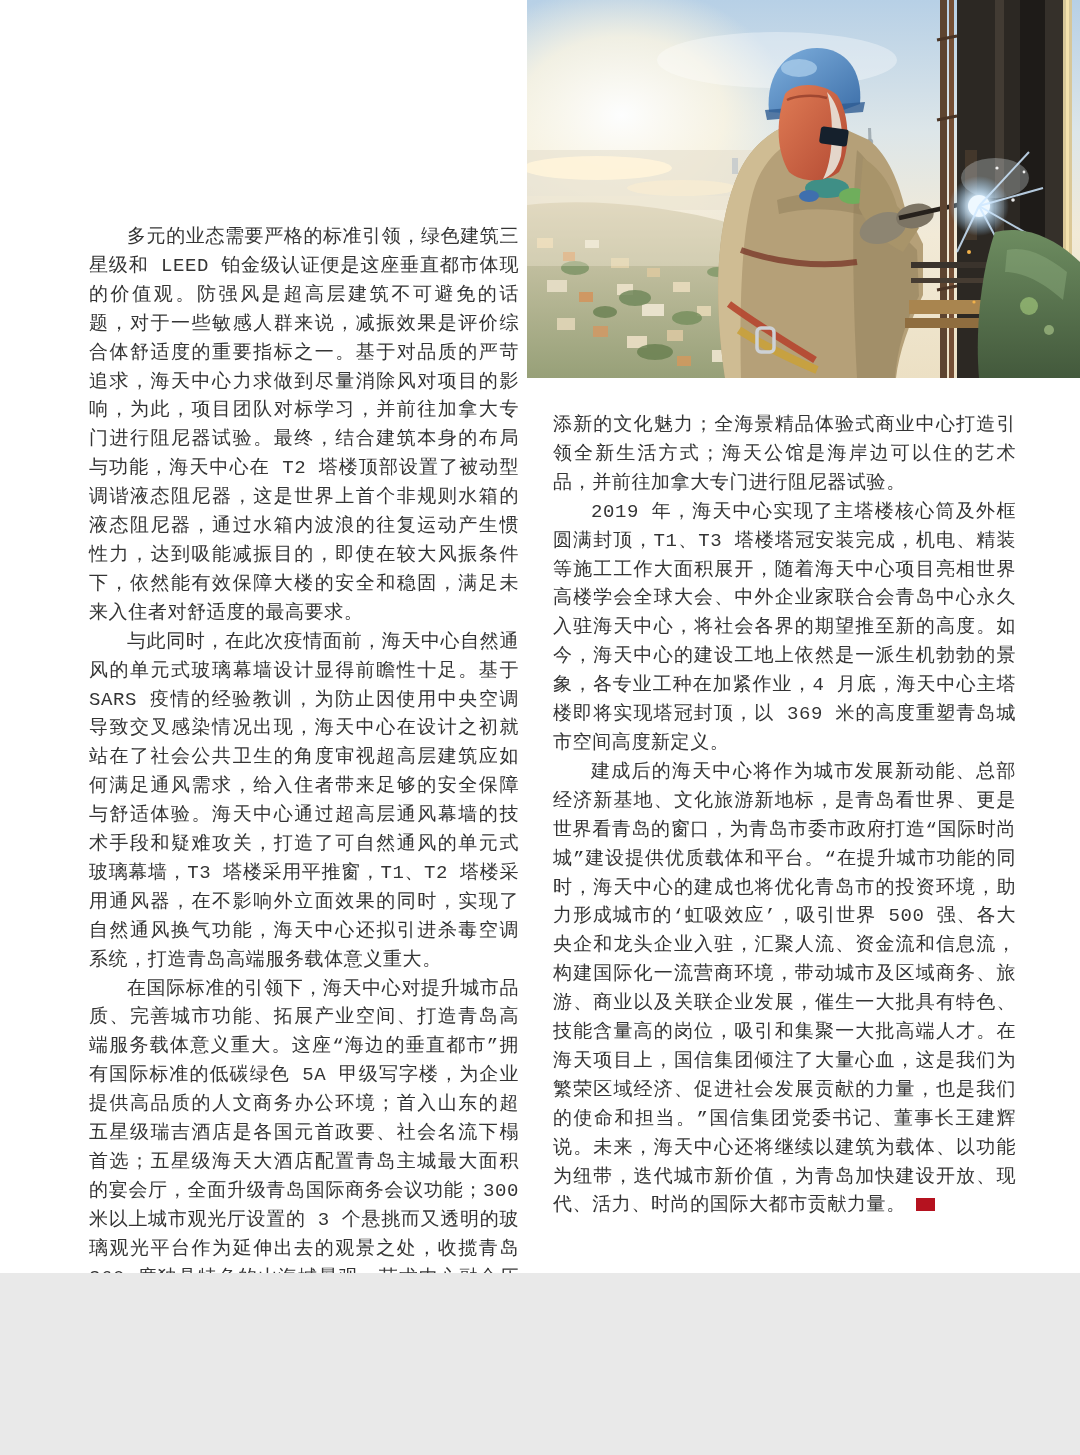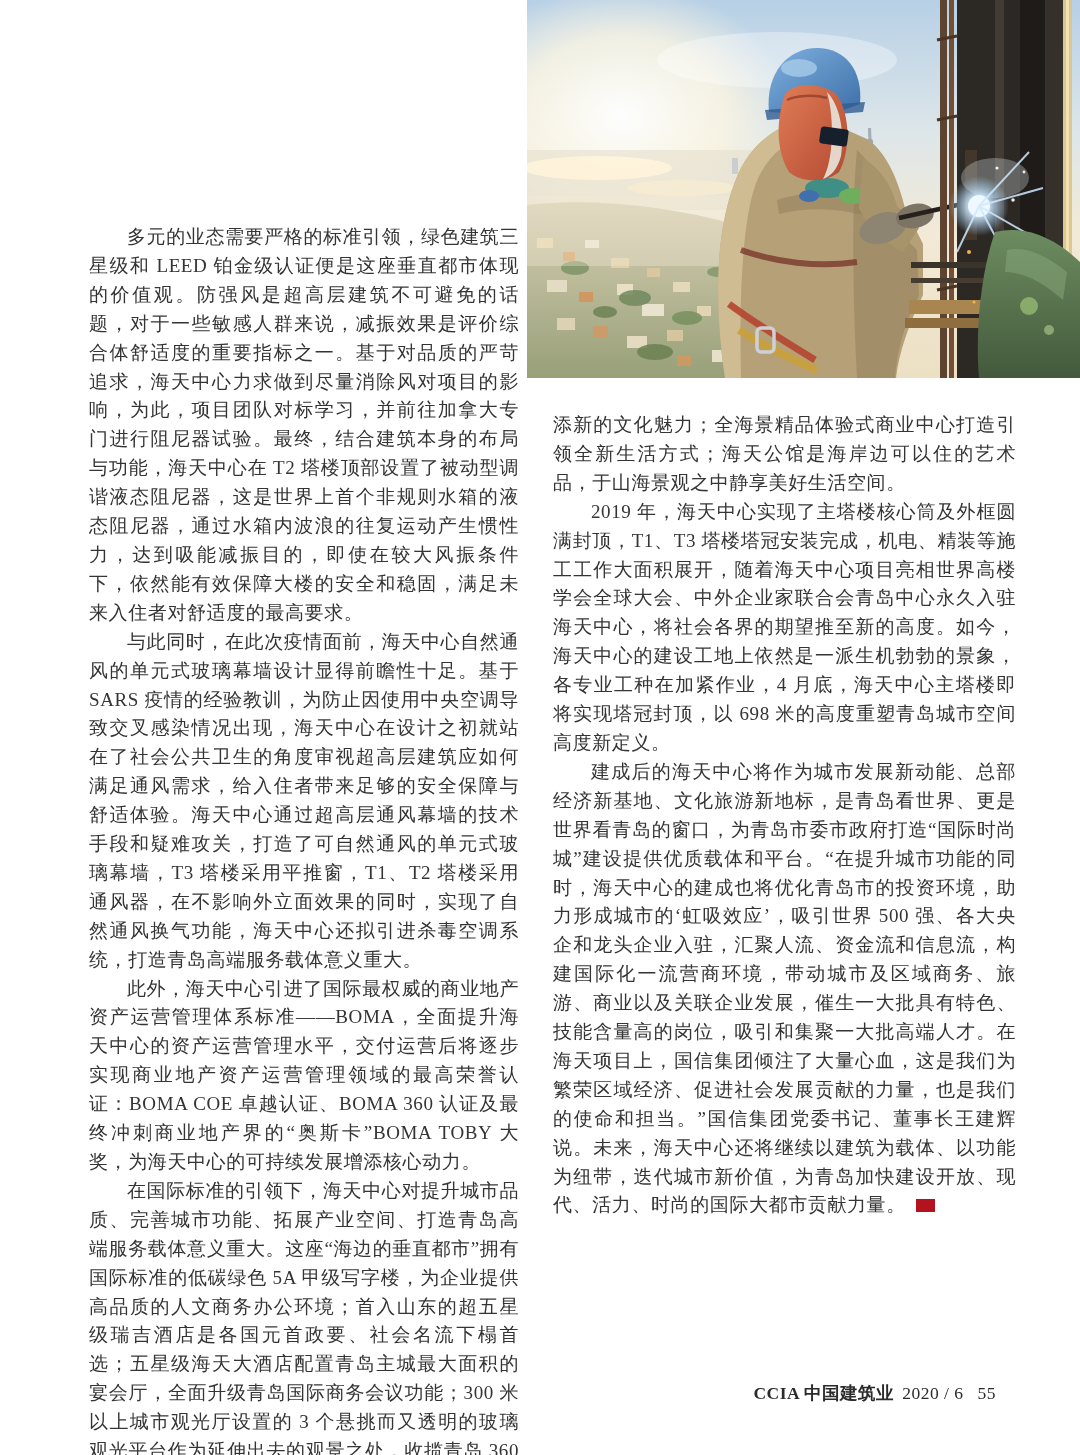--- a/index.html
+++ b/index.html
@@ -1,21 +1,21 @@
 <!DOCTYPE html>
 <html lang="zh"><head>
 <meta charset="utf-8">
 <style>
   html,body{margin:0;padding:0;background:#e9e9e9;}
   .page{
     position:relative;
-    width:1080px;height:1455px;
+    width:1080px;height:1273px;
     margin:0 auto;
     background:#ffffff;
-    font-family:Liberation Serif, serif;
+    font-family:Liberation Mono, monospace;
     color:#343434;
     overflow:hidden;
   }
   .photo{
     position:absolute;left:527px;top:0;width:553px;height:378px;
     overflow:hidden;
   }
   .photo svg{display:block;width:100%;height:100%;}
   .col{
     position:absolute;
@@ -218,27 +218,26 @@
       <path d="M468,232 C500,224 530,240 553,262 L553,378 L452,378 C448,330 454,272 468,232 Z" fill="url(#tarp)"></path>
       <path d="M480,250 C500,246 520,256 540,272 L536,300 C516,282 496,272 478,272 Z" fill="#8fae7e" opacity="0.45"></path>
       <circle cx="502" cy="306" r="9" fill="#b9e48a" opacity="0.5"></circle>
       <circle cx="522" cy="330" r="5" fill="#d2f0a8" opacity="0.45"></circle>
     </svg>
   </div>
 
   <div class="col col-left">
     <p>多元的业态需要严格的标准引领，绿色建筑三星级和 LEED 铂金级认证便是这座垂直都市体现的价值观。防强风是超高层建筑不可避免的话题，对于一些敏感人群来说，减振效果是评价综合体舒适度的重要指标之一。基于对品质的严苛追求，海天中心力求做到尽量消除风对项目的影响，为此，项目团队对标学习，并前往加拿大专门进行阻尼器试验。最终，结合建筑本身的布局与功能，海天中心在 T2 塔楼顶部设置了被动型调谐液态阻尼器，这是世界上首个非规则水箱的液态阻尼器，通过水箱内波浪的往复运动产生惯性力，达到吸能减振目的，即使在较大风振条件下，依然能有效保障大楼的安全和稳固，满足未来入住者对舒适度的最高要求。</p>
     <p>与此同时，在此次疫情面前，海天中心自然通风的单元式玻璃幕墙设计显得前瞻性十足。基于 SARS 疫情的经验教训，为防止因使用中央空调导致交叉感染情况出现，海天中心在设计之初就站在了社会公共卫生的角度审视超高层建筑应如何满足通风需求，给入住者带来足够的安全保障与舒适体验。海天中心通过超高层通风幕墙的技术手段和疑难攻关，打造了可自然通风的单元式玻璃幕墙，T3 塔楼采用平推窗，T1、T2 塔楼采用通风器，在不影响外立面效果的同时，实现了自然通风换气功能，海天中心还拟引进杀毒空调系统，打造青岛高端服务载体意义重大。</p>
-    <p>此外，海天中心引进了国际最权威的商业地产资产运营管理体系标准——BOMA，全面提升海天中心的资产运营管理水平，交付运营后将逐步实现商业地产资产运营管理领域的最高荣誉认证：BOMA COE 卓越认证、BOMA 360 认证及最终冲刺商业地产界的“奥斯卡”BOMA TOBY 大奖，为海天中心的可持续发展增添核心动力。</p>
     <p>在国际标准的引领下，海天中心对提升城市品质、完善城市功能、拓展产业空间、打造青岛高端服务载体意义重大。这座“海边的垂直都市”拥有国际标准的低碳绿色 5A 甲级写字楼，为企业提供高品质的人文商务办公环境；首入山东的超五星级瑞吉酒店是各国元首政要、社会名流下榻首选；五星级海天大酒店配置青岛主城最大面积的宴会厅，全面升级青岛国际商务会议功能；300 米以上城市观光厅设置的 3 个悬挑而又透明的玻璃观光平台作为延伸出去的观景之处，收揽青岛 360 度独具特色的山海城景观；艺术中心融合历史与现代、人文与艺术，承载艺术展览、藏品展陈等功能，将为青岛这座时尚之城增</p>
   </div>
 
   <div class="col col-right">
-    <p class="no-indent">添新的文化魅力；全海景精品体验式商业中心打造引领全新生活方式；海天公馆是海岸边可以住的艺术品，于山海景观之中静享美好生活空间。</p>
-    <p>2019 年，海天中心实现了主塔楼核心筒及外框圆满封顶，T1、T3 塔楼塔冠安装完成，机电、精装等施工工作大面积展开，随着海天中心项目亮相世界高楼学会全球大会、中外企业家联合会青岛中心永久入驻海天中心，将社会各界的期望推至新的高度。如今，海天中心的建设工地上依然是一派生机勃勃的景象，各专业工种在加紧作业，4 月底，海天中心主塔楼即将实现塔冠封顶，以 698 米的高度重塑青岛城市空间高度新定义。</p>
+    <p class="no-indent">添新的文化魅力；全海景精品体验式商业中心打造引领全新生活方式；海天公馆是海岸边可以住的艺术品，并前往加拿大专门进行阻尼器试验。</p>
+    <p>2019 年，海天中心实现了主塔楼核心筒及外框圆满封顶，T1、T3 塔楼塔冠安装完成，机电、精装等施工工作大面积展开，随着海天中心项目亮相世界高楼学会全球大会、中外企业家联合会青岛中心永久入驻海天中心，将社会各界的期望推至新的高度。如今，海天中心的建设工地上依然是一派生机勃勃的景象，各专业工种在加紧作业，4 月底，海天中心主塔楼即将实现塔冠封顶，以 369 米的高度重塑青岛城市空间高度新定义。</p>
     <p><span>建成后的海天中心将作为城市发展新动能、总部经济新基地、文化旅游新地标，是青岛看世界、更是世界看青岛的窗口，为青岛市委市政府打造“国际时尚城”建设提供优质载体和平台。“在提升城市功能的同时，海天中心的建成也将优化青岛市的投资环境，助力形成城市的‘虹吸效应’，吸引世界 500 强、各大央企和龙头企业入驻，汇聚人流、资金流和信息流，构建国际化一流营商环境，带动城市及区域商务、旅游、商业以及关联企业发展，催生一大批具有特色、技能含量高的岗位，吸引和集聚一大批高端人才。在海天项目上，国信集团倾注了大量心血，这是我们为繁荣区域经济、促进社会发展贡献的力量，也是我们的使命和担当。”国信集团党委书记、董事长王建辉说。未来，海天中心还将继续以建筑为载体、以功能为纽带，迭代城市新价值，为青岛加快建设开放、现代、活力、时尚的国际大都市贡献力量。</span><span class="end-mark" style="background-color: rgb(181, 18, 31);"></span></p>
   </div>
 
   <div class="footer">
     <span class="journal">CCIA 中国建筑业</span><span class="issue">2020 / 6</span><span class="pageno">55</span>
   </div>
 
 </div>
 
 </body></html>

